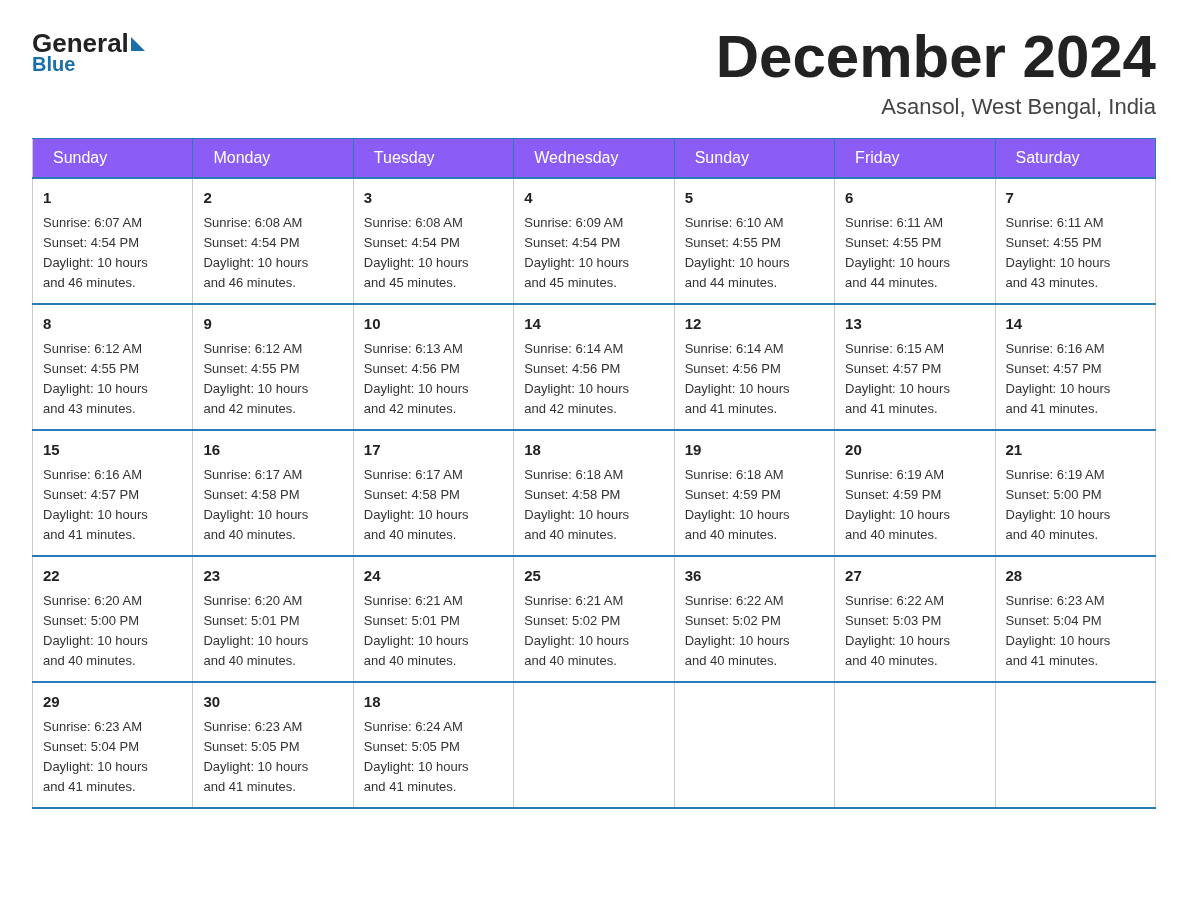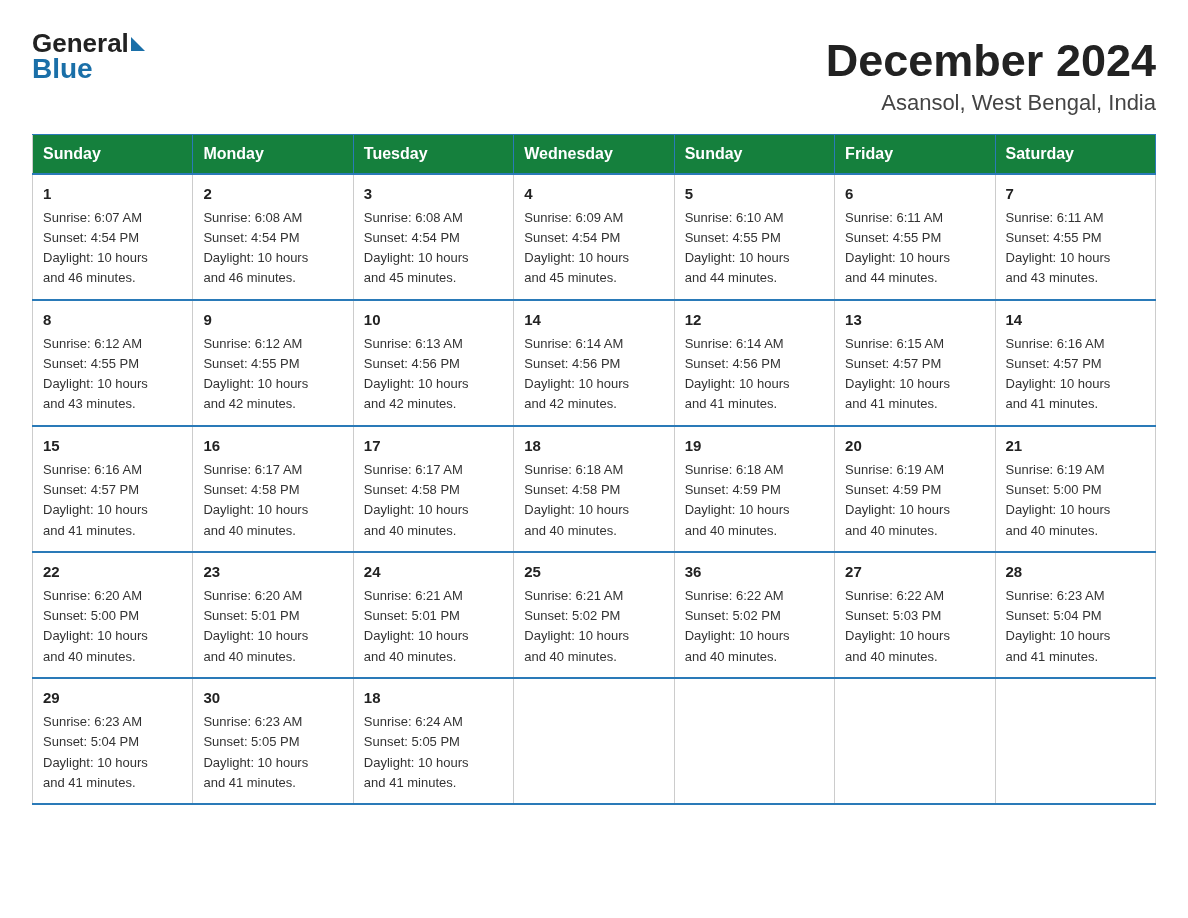--- a/index.html
+++ b/index.html
@@ -33,47 +33,46 @@
     .logo-arrow {
       width: 0;
       height: 0;
       border-left: 14px solid #1a6fa8;
       border-top: 14px solid transparent;
       border-bottom: 0px solid transparent;
       display: inline-block;
       margin: 0 2px;
       vertical-align: middle;
     }
-    .logo-blue { color: #1a6fa8; font-size: 28px; }
+    .logo-blue { color: #1a6fa8; font-size: 20px; }
     .title-area {
       text-align: right;
     }
     .month-title {
-      font-size: 45px;
+      font-size: 60px;
       font-weight: bold;
       color: #222;
       line-height: 1.1;
-      margin-top: 12px;
     }
     .location-title {
       font-size: 22px;
       color: #444;
       margin-top: 4px;
     }
     table {
       width: 100%;
       border-collapse: collapse;
       table-layout: fixed;
     }
     thead tr th {
-      background-color: #15803d;
+      background-color: #8b5cf6;
       color: #fff;
       font-size: 16px;
-      font-weight: bold;
-      padding: 10px 10px;
+      font-weight: normal;
+      padding: 10px 20px;
       text-align: left;
       border: 1px solid #2a7ab8;
     }
     tbody tr td {
       vertical-align: top;
       padding: 8px 10px 10px 10px;
       border: 1px solid #ccc;
       font-size: 13.5px;
       color: #222;
       line-height: 1.5;

